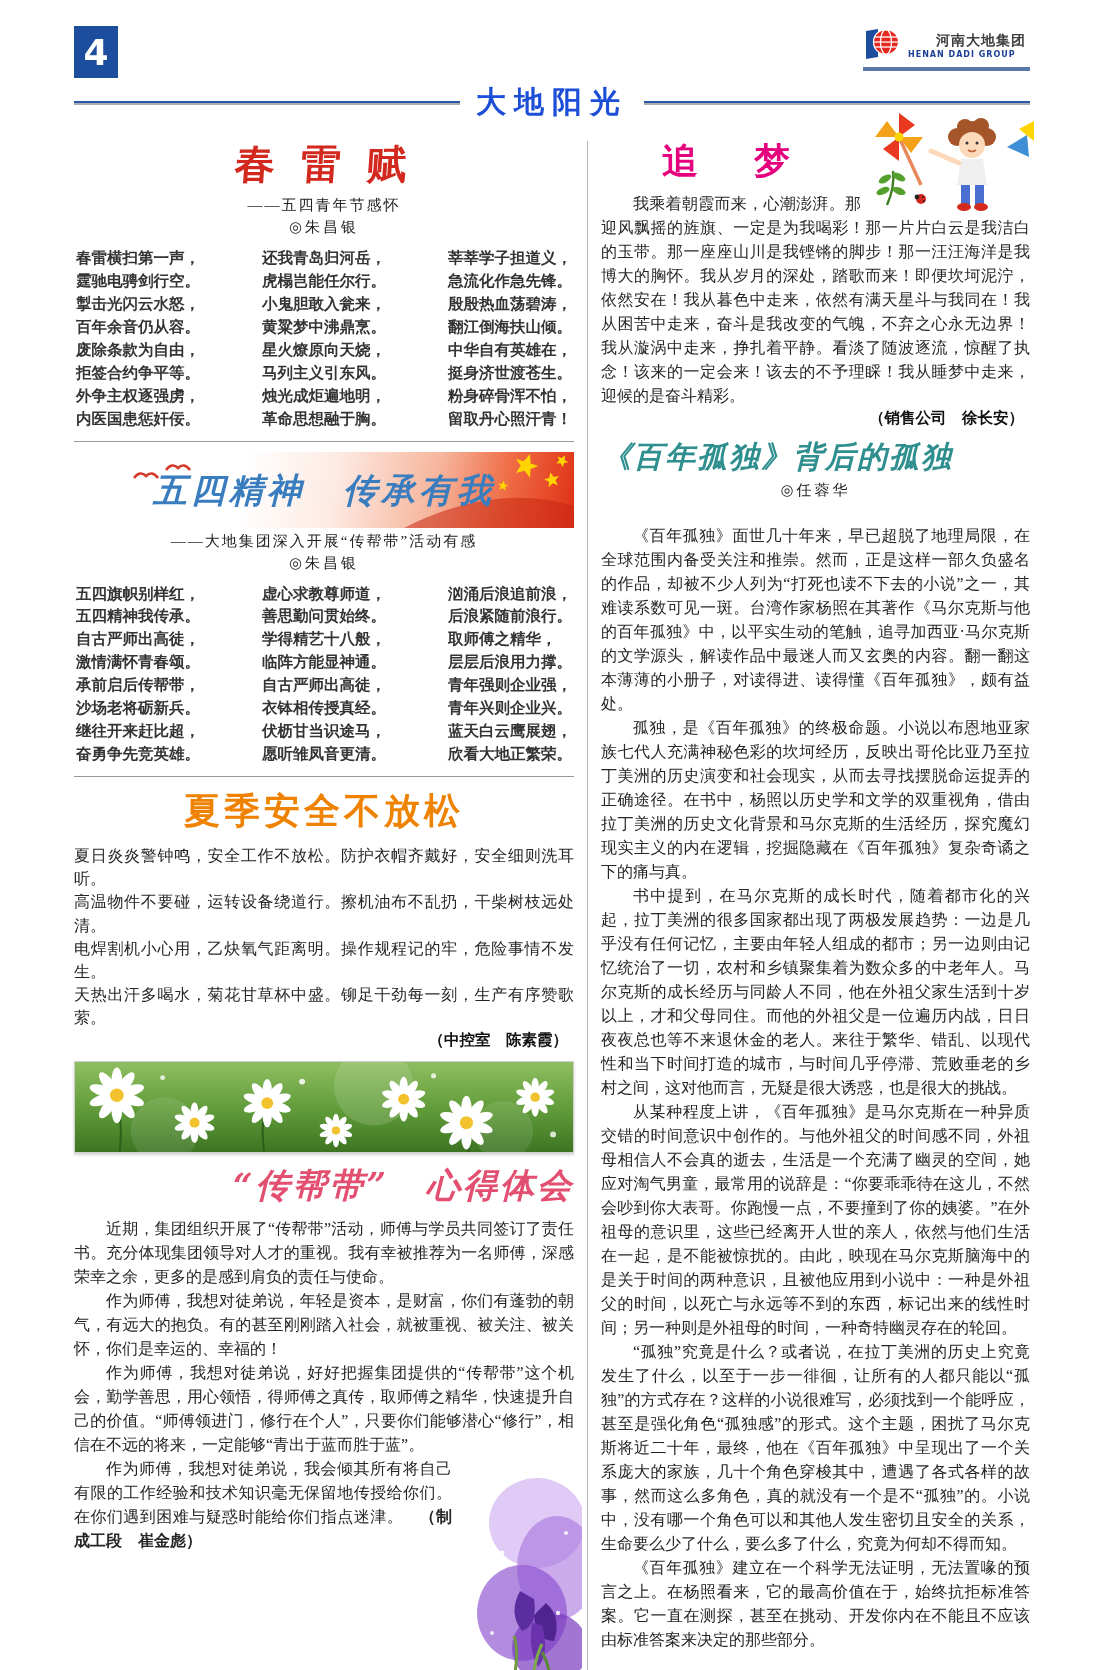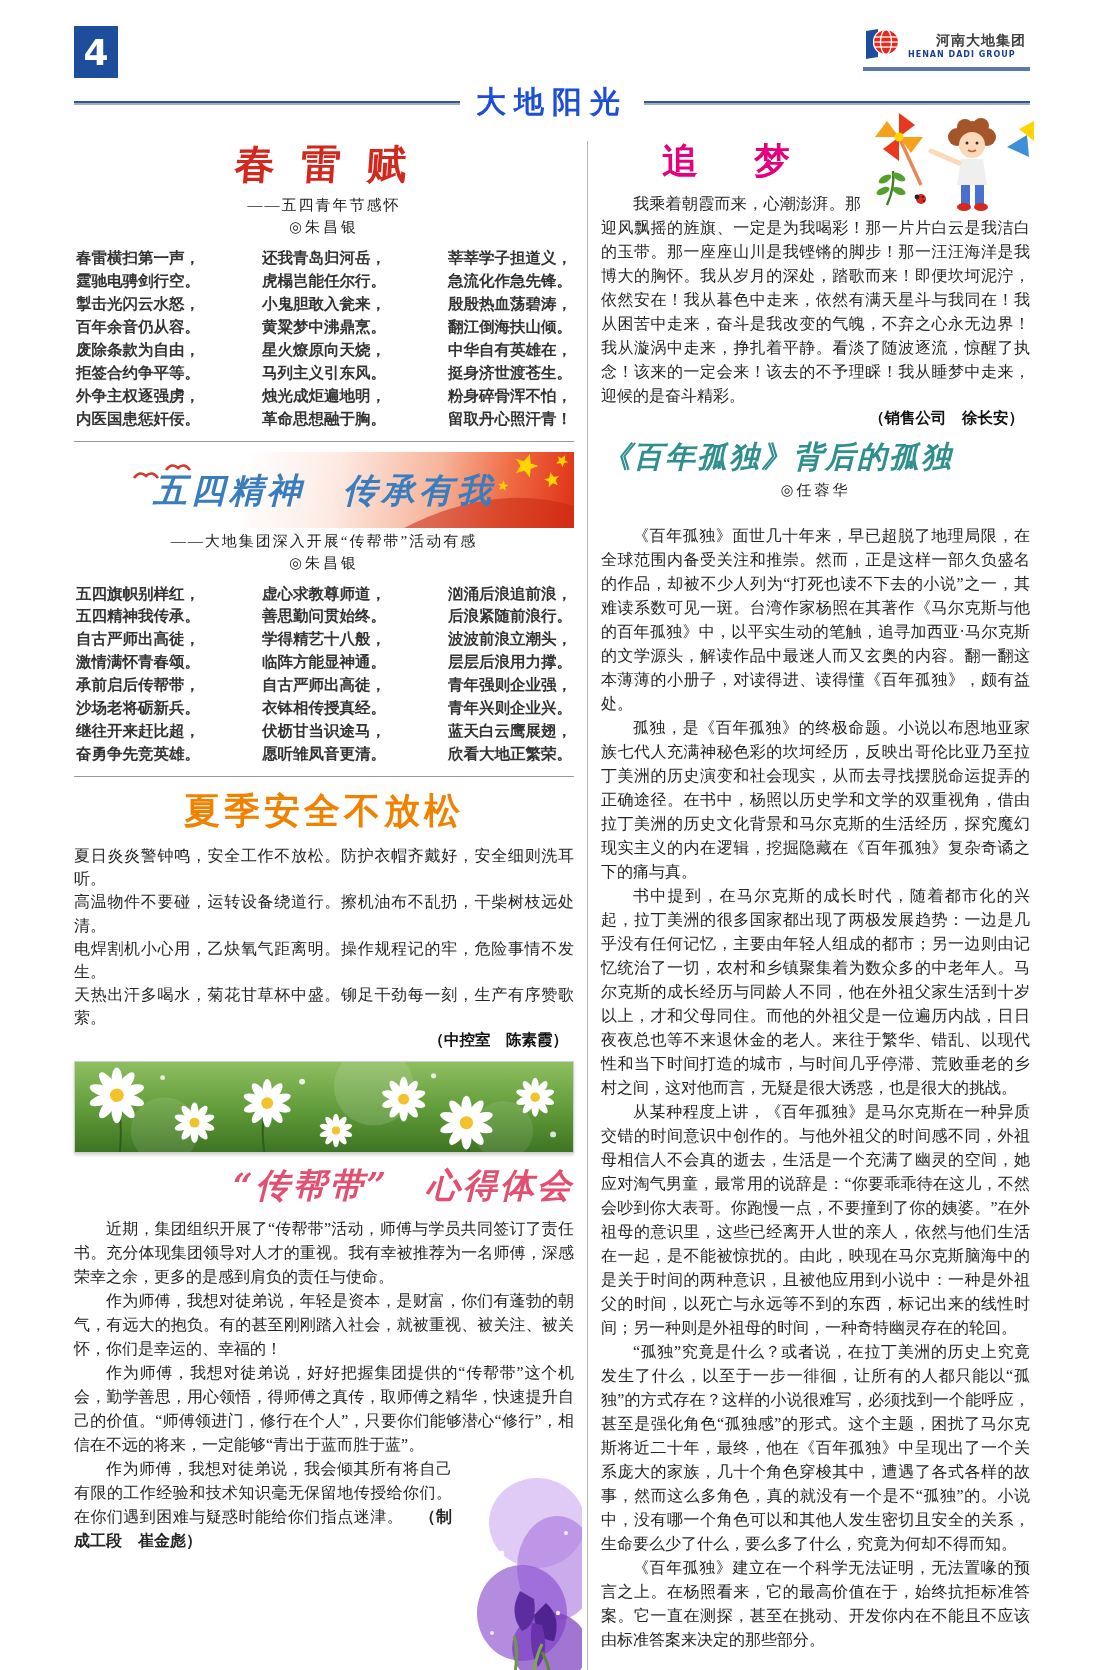--- a/index.html
+++ b/index.html
@@ -163,21 +163,21 @@
               <div>学得精艺十八般，</div>
               <div>临阵方能显神通。</div>
               <div>自古严师出高徒，</div>
               <div>衣钵相传授真经。</div>
               <div>伏枥甘当识途马，</div>
               <div>愿听雏凤音更清。</div>
             </div>
           <div class="poem-col">
               <div>汹涌后浪追前浪，</div>
               <div>后浪紧随前浪行。</div>
-              <div>波波前浪立潮头，</div>
+              <div>取师傅之精华，</div>
               <div>层层后浪用力撑。</div>
               <div>青年强则企业强，</div>
               <div>青年兴则企业兴。</div>
               <div>蓝天白云鹰展翅，</div>
               <div>欣看大地正繁荣。</div>
             </div>
         </div>
       </article>
 
       <hr class="hr">

